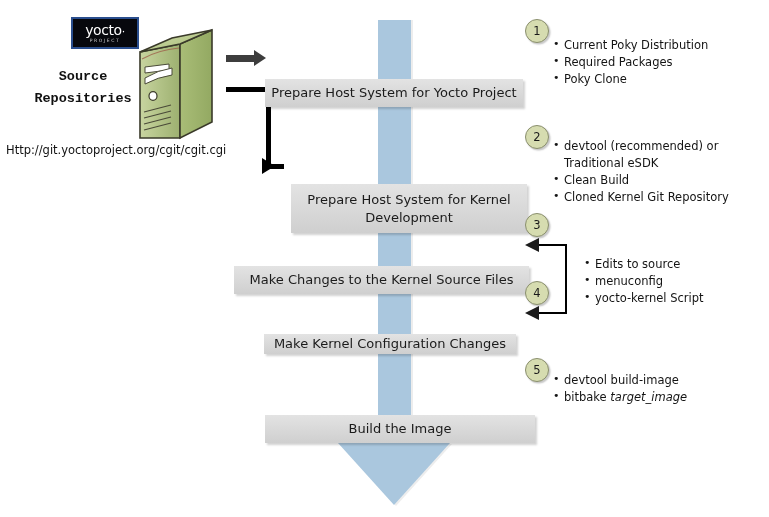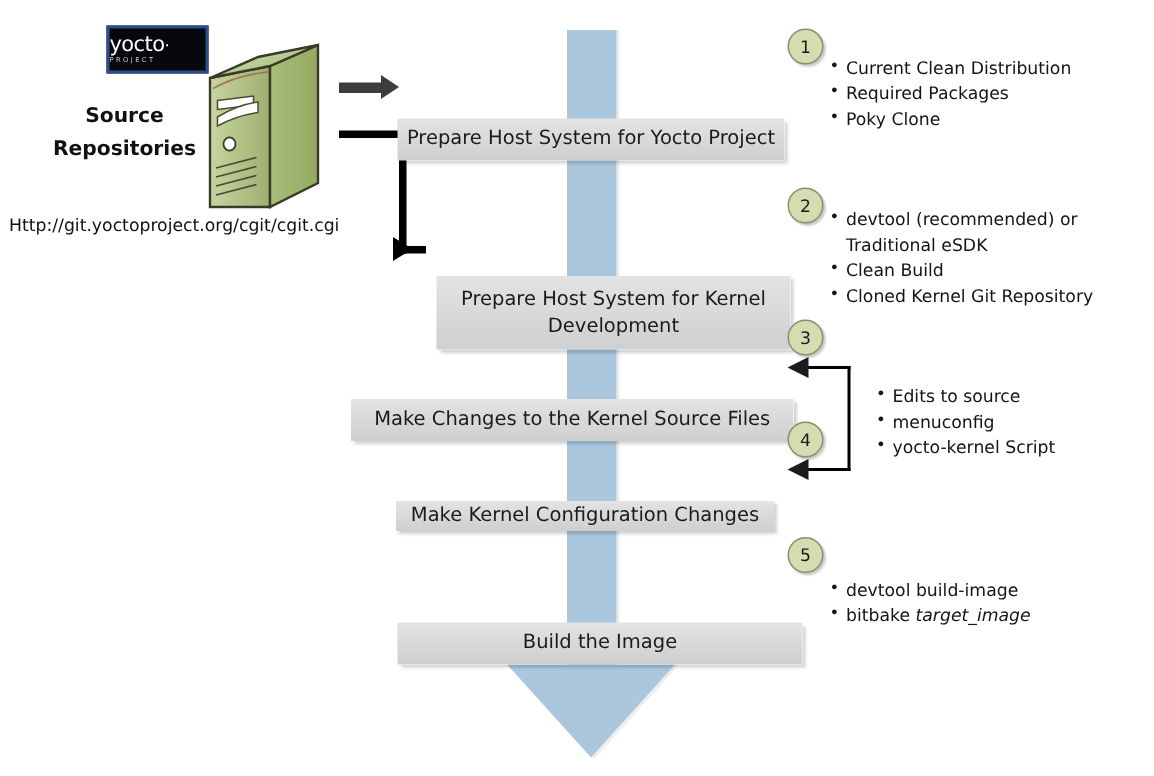--- a/index.html
+++ b/index.html
@@ -49,21 +49,21 @@
     position: absolute;
     left: 71px;
     top: 17px;
     width: 68px;
     height: 32px;
     background: #07080d;
     border: 2px solid #2a4e8e;
     box-sizing: border-box;
     display: flex;
     flex-direction: column;
-    align-items: flex-start;
+    align-items: center;
     justify-content: center;
     line-height: 1;
   }
   .yocto-word {
     color: #ffffff;
     font-size: 14px;
     font-weight: 500;
     letter-spacing: -0.4px;
   }
   .yocto-dot { font-size: 11px; vertical-align: middle; }
@@ -240,21 +240,21 @@
   .blist li::before {
     content: "\2022";
     position: absolute;
     left: 1px;
     top: -1px;
     font-size: 11px;
   }
   #list1 { left: 552px; top: 37px; width: 210px; }
   #list2 { left: 552px; top: 138px; width: 210px; }
   #list3 { left: 583px; top: 256px; width: 180px; }
-  #list5 { left: 552px; top: 372px; width: 210px; margin-top: 13px; }
+  #list5 { left: 552px; top: 372px; width: 210px; }
   .ital { font-style: italic; }
 </style>
 </head>
 <body>
 
 <div id="canvas">
 
   <div class="big-arrow-shaft"></div>
   <div class="big-arrow-head"></div>
 
@@ -294,21 +294,21 @@
 
       <ellipse cx="17" cy="70" rx="4" ry="4.4" fill="#ffffff" stroke="#3a3a2a" stroke-width="1.2"></ellipse>
 
       <path d="M8,86 L35,79" stroke="#4a4a38" stroke-width="1.1" fill="none"></path>
       <path d="M8,92 L35,85" stroke="#4a4a38" stroke-width="1.1" fill="none"></path>
       <path d="M8,98 L35,91" stroke="#4a4a38" stroke-width="1.1" fill="none"></path>
       <path d="M8,104 L35,97" stroke="#4a4a38" stroke-width="1.1" fill="none"></path>
     </svg>
   </div>
 
-  <div class="src-label" style="white-space: pre-line;">Source
+  <div class="src-label" style="white-space: pre-line; font-family: Liberation Mono, monospace;">Source
 Repositories</div>
   <div class="src-url">Http://git.yoctoproject.org/cgit/cgit.cgi</div>
 
   <div class="arr1-line"></div>
   <div class="arr1-head"></div>
 
   <div class="arr2-h1"></div>
   <div class="arr2-v"></div>
   <div class="arr2-h2"></div>
   <div class="arr2-head"></div>
@@ -326,21 +326,21 @@
   <div class="fb-head-bot"></div>
 
   <div class="num-circle" id="n1">1</div>
   <div class="num-circle" id="n2">2</div>
   <div class="num-circle" id="n3">3</div>
   <div class="num-circle" id="n4">4</div>
   <div class="num-circle" id="n5">5</div>
 
   <div class="blist" id="list1">
     <ul>
-      <li>Current Clean Distribution</li>
+      <li>Current Poky Distribution</li>
       <li>Required Packages</li>
       <li>Poky Clone</li>
     </ul>
   </div>
 
   <div class="blist" id="list2">
     <ul>
       <li style="white-space: pre-line;">devtool (recommended) or
 Traditional eSDK</li>
       <li>Clean Build</li>

